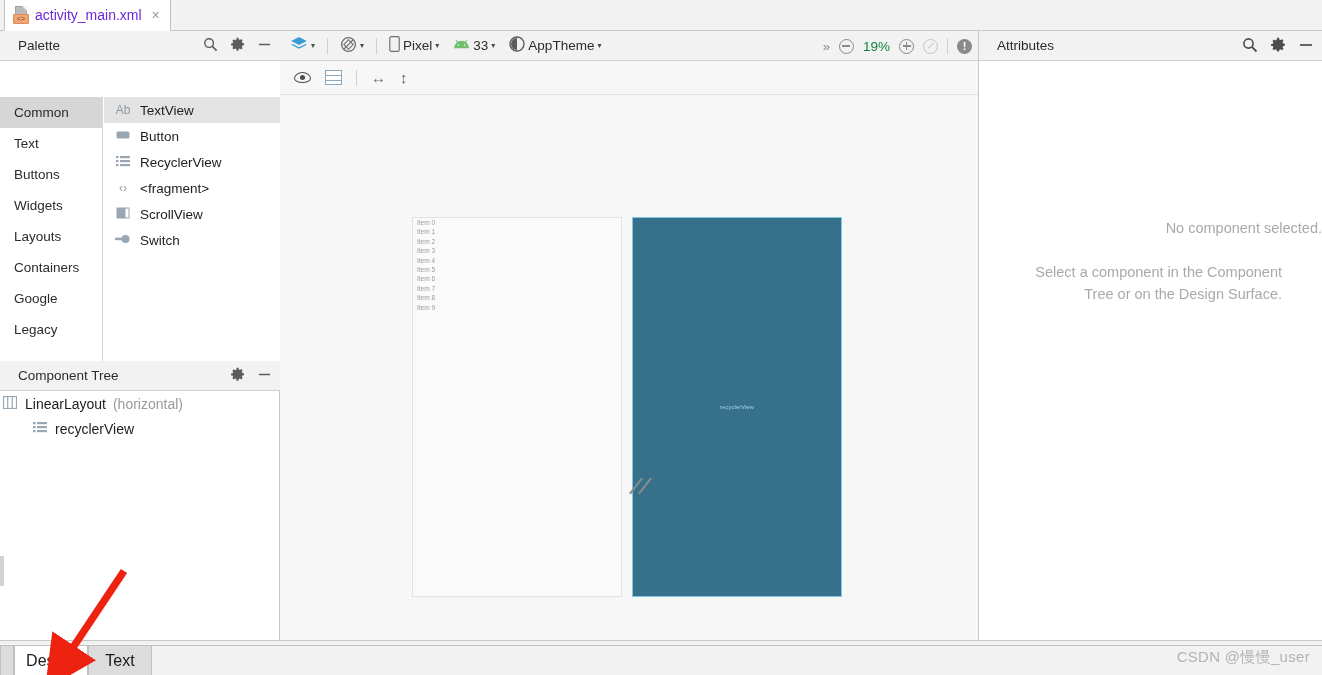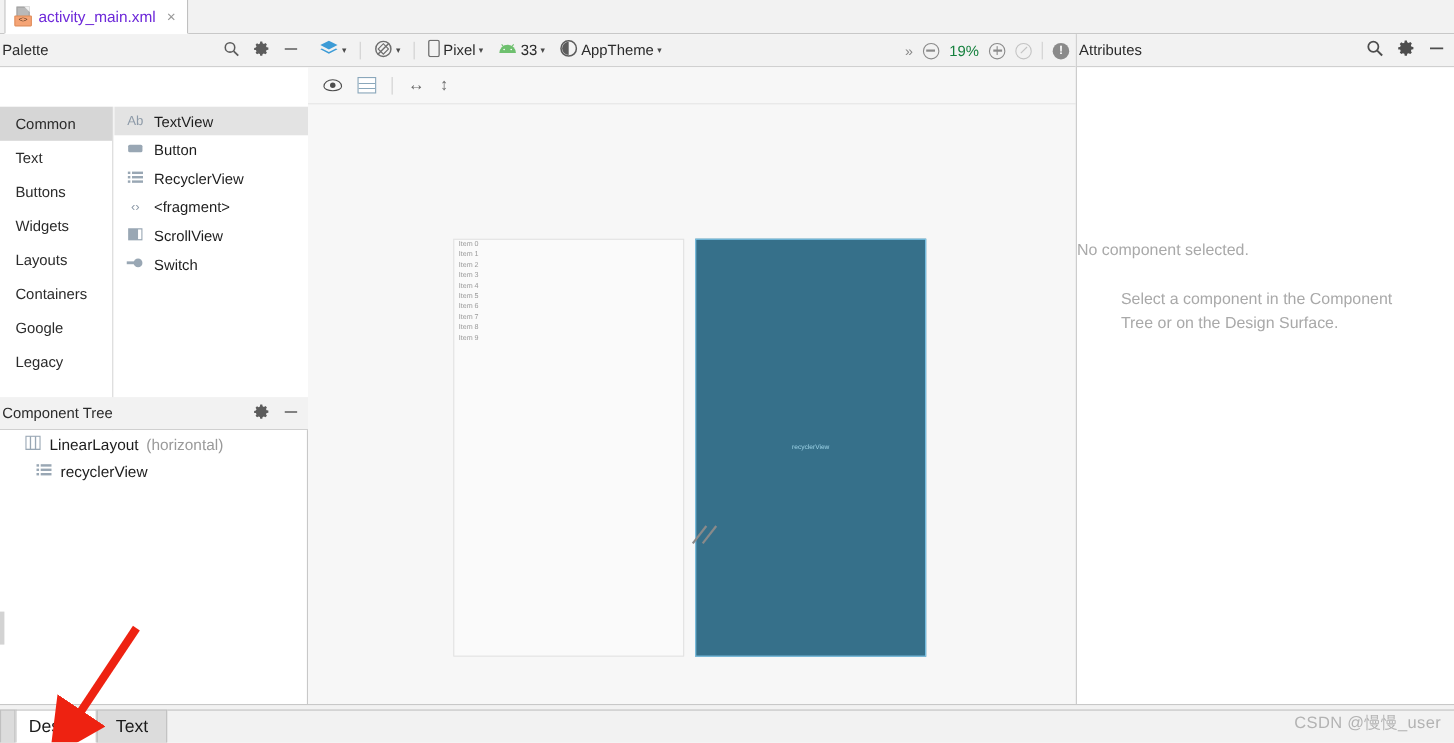--- a/index.html
+++ b/index.html
@@ -43,37 +43,37 @@
   .tab-gap { position: absolute; left: 194px; top: 0; right: 0; height: 30px; background: #f2f2f2; }
 
   
   .left-col { position: absolute; left: 0; top: 31px; width: 280px; bottom: 35px; background: #ffffff; }
 
   .panel-head {
     position: relative; height: 30px; background: #f2f2f2;
     border-bottom: 1px solid #d0d0d0;
     display: flex; align-items: center;
   }
-  .panel-head .title { font-size: 13.5px; color: #2b2b2b; padding-left: 2px; }
+  .panel-head .title { font-size: 13.5px; color: #2b2b2b; padding-left: 18px; }
   .panel-head .tools { position: absolute; right: 8px; top: 0; height: 30px; display: flex; align-items: center; gap: 12px; }
   .ico { display: inline-block; color: #5c5c5c; cursor: pointer; line-height: 1; }
 
   .palette-body { position: absolute; left: 0; top: 31px; width: 280px; height: 298px; background: #ffffff; border-bottom: 1px solid #c8c8c8; margin-top: 35px; }
   .pal-cats { position: absolute; left: 0; top: 0; width: 103px; height: 298px; background: #ffffff; border-right: 1px solid #d8d8d8; }
   .pal-cat { height: 31px; display: flex; align-items: center; padding-left: 14px; font-size: 13.5px; color: #2b2b2b; cursor: pointer; }
   .pal-cat.sel { background: #d6d6d6; }
   .pal-items { position: absolute; left: 104px; top: 0; right: 0; height: 298px; background: #ffffff; }
   .pal-item { height: 26px; display: flex; align-items: center; gap: 8px; padding-left: 10px; font-size: 13.5px; color: #1d1d1d; cursor: pointer; }
   .pal-item.sel { background: #e3e3e3; }
   .pal-item .gly { width: 18px; text-align: center; color: #8d9aa8; font-size: 12px; flex: 0 0 18px; }
 
   .tree-head { position: absolute; left: 0; top: 330px; width: 280px; height: 30px; }
   .tree-body { position: absolute; left: 0; top: 360px; width: 280px; bottom: 0; background: #ffffff; border-right: 1px solid #c8c8c8; }
   .tree-row { display: flex; align-items: center; gap: 7px; height: 25px; font-size: 14px; color: #1d1d1d; cursor: pointer; }
-  .tree-row.lvl0 { padding-left: 22px; }
+  .tree-row.lvl0 { padding-left: 2px; }
   .tree-row.lvl1 { padding-left: 32px; }
   .tree-row .sub { color: #9a9a9a; }
   .tree-gly { width: 16px; text-align: center; color: #8d9aa8; font-size: 12px; flex: 0 0 16px; }
 
   
   .center { position: absolute; left: 280px; top: 31px; right: 344px; bottom: 35px; background: #f7f7f7; }
   .dz-toolbar {
     position: absolute; left: 0; top: 0; right: 0; height: 30px; background: #f2f2f2;
     border-bottom: 1px solid #d0d0d0; display: flex; align-items: center; padding-left: 8px; gap: 10px;
   }
@@ -113,21 +113,21 @@
   }
   .bp .label { position: absolute; left: 0; right: 0; top: 50%; transform: translateY(-50%); text-align: center; font-size: 6px; color: #9fd4e8; }
 
   .resize-handle { position: absolute; left: 348px; top: 382px; width: 26px; height: 18px; }
   .resize-handle i { position: absolute; width: 1.8px; height: 20px; background: #8a8a8a; transform: rotate(38deg); }
   .resize-handle i.a { left: 7px; top: -1px; }
   .resize-handle i.b { left: 16px; top: -1px; }
 
   
   .right-col { position: absolute; right: 0; top: 31px; width: 344px; bottom: 35px; background: #ffffff; border-left: 1px solid #c8c8c8; margin-left: 27px; }
-  .attr-empty { position: absolute; left: 0; right: 0; top: 186px; text-align: left; color: #a9a9a9; font-size: 14.5px; line-height: 22px; }
+  .attr-empty { position: absolute; left: 0; right: 0; top: 186px; text-align: right; color: #a9a9a9; font-size: 14.5px; line-height: 22px; }
   .attr-empty .hint { margin-top: 22px; padding: 0 40px; }
 
   
   .bottom { position: absolute; left: 0; bottom: 0; width: 1322px; height: 35px; background: #f2f2f2; border-top: 1px solid #c8c8c8; }
   .btab {
     position: absolute; top: 4px; height: 31px; display: flex; align-items: center; justify-content: center;
     font-size: 16px; color: #1a1a1a; border: 1px solid #c0c0c0; cursor: pointer;
   }
   .btab.active { background: #ffffff; border-bottom-color: #ffffff; }
   .btab.idle { background: #dcdcdc; }

